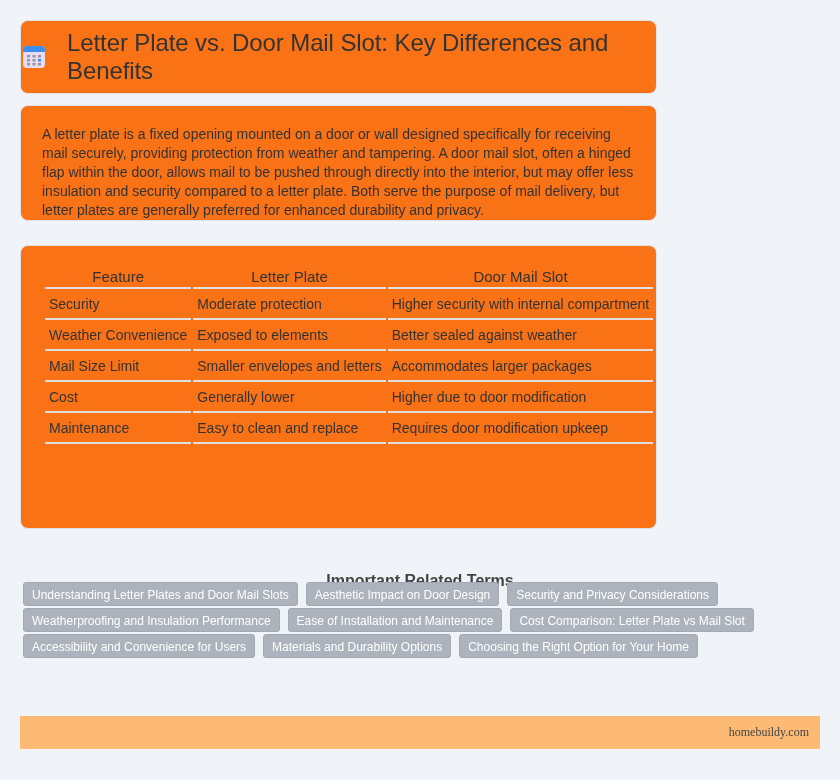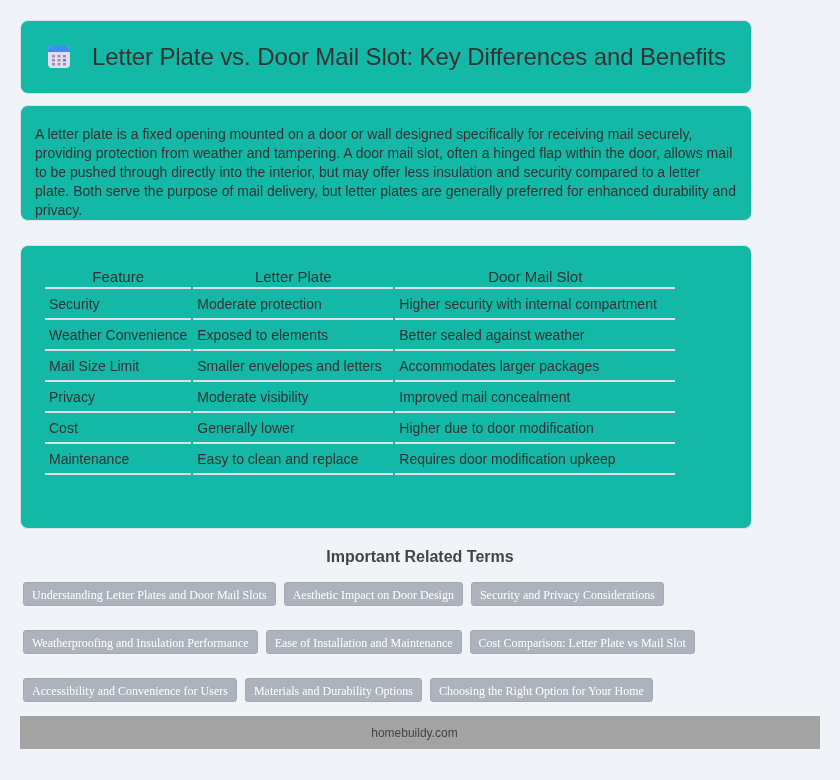--- a/index.html
+++ b/index.html
@@ -7,63 +7,64 @@
     body {
       background: #f0f3f8;
       font-family: "Liberation Sans", "DejaVu Sans", sans-serif;
       color: #333;
       position: relative;
       overflow: hidden;
     }
     .card {
       position: absolute;
       left: 20px;
-      width: 732px;
-      background: #14b8a6;
+      width: 637px;
+      background: #f97316;
       border: 1px solid #dde2ea;
       border-radius: 8px;
     }
     .header-card { top: 20px; height: 74px; display: flex; align-items: center; justify-content: center; }
     .header-inner { display: flex; align-items: center; gap: 20px; }
     .app-icon { width: 26px; height: 26px; position: relative; }
     .page-title { font-size: 24px; color: #333; font-weight: normal; letter-spacing: -0.1px; }
-    .intro-card { top: 105px; height: 116px; padding: 19px 14px; }
+    .intro-card { top: 105px; height: 116px; padding: 19px 21px; }
     .intro-text { font-size: 14px; line-height: 19px; color: #333; }
     .table-card { top: 245px; height: 284px; padding: 22px 22px; }
     table { border-collapse: separate; border-spacing: 2px 0; margin-left: 0; }
     th {
       font-size: 15px; font-weight: normal; color: #333;
       text-align: center; padding: 0 4px 2px 4px; height: 21px;
       border-bottom: 2px solid #e0e0e0;
     }
     td {
       font-size: 14px; color: #333; padding: 0 4px;
       height: 31px; border-bottom: 2px solid #e0e0e0;
       white-space: nowrap;
     }
     .col-feature { width: 136px; }
     .col-plate { width: 200px; margin-top: 20px; }
     .col-slot { width: 280px; }
     .terms-heading {
-      position: absolute; top: 548px; left: 0; width: 840px;
+      position: absolute; top: 572px; left: 0; width: 840px;
       text-align: center; font-size: 16px; color: #444;
     }
     .tags {
       position: absolute; top: 582px; left: 23px; width: 800px;
-      display: flex; flex-wrap: wrap; gap: 24px 8px; font-family: Liberation Serif, serif;
+      display: flex; flex-wrap: wrap; gap: 2px 8px;
     }
     .tag {
       background: #adb3bd; color: #ffffff;
       font-size: 12px; padding: 0 8px; height: 24px; line-height: 24px;
       border-radius: 3px; border: 1px solid #a4aab4; white-space: nowrap;
     }
     .footer {
       position: absolute; top: 716px; left: 20px; width: 800px; height: 33px;
-      background: #a3a3a3; display: flex; align-items: center; justify-content: center;
+      background: #fdba74; display: flex; align-items: center; justify-content: flex-end;
       padding-right: 11px;
+      font-family: Liberation Serif, serif;
     }
     .footer-text { font-size: 12px; color: #444; }
   </style>
 </head>
 <body>
 
 <div class="card header-card">
   <div class="header-inner">
     <span class="app-icon">
       <svg width="26" height="26" viewBox="0 0 26 26">
@@ -109,25 +110,20 @@
         <td>Weather Convenience</td>
         <td>Exposed to elements</td>
         <td>Better sealed against weather</td>
       </tr>
       <tr>
         <td>Mail Size Limit</td>
         <td>Smaller envelopes and letters</td>
         <td>Accommodates larger packages</td>
       </tr>
       <tr>
-        <td>Privacy</td>
-        <td>Moderate visibility</td>
-        <td>Improved mail concealment</td>
-      </tr>
-      <tr>
         <td>Cost</td>
         <td>Generally lower</td>
         <td>Higher due to door modification</td>
       </tr>
       <tr>
         <td>Maintenance</td>
         <td>Easy to clean and replace</td>
         <td>Requires door modification upkeep</td>
       </tr>
     </tbody>

